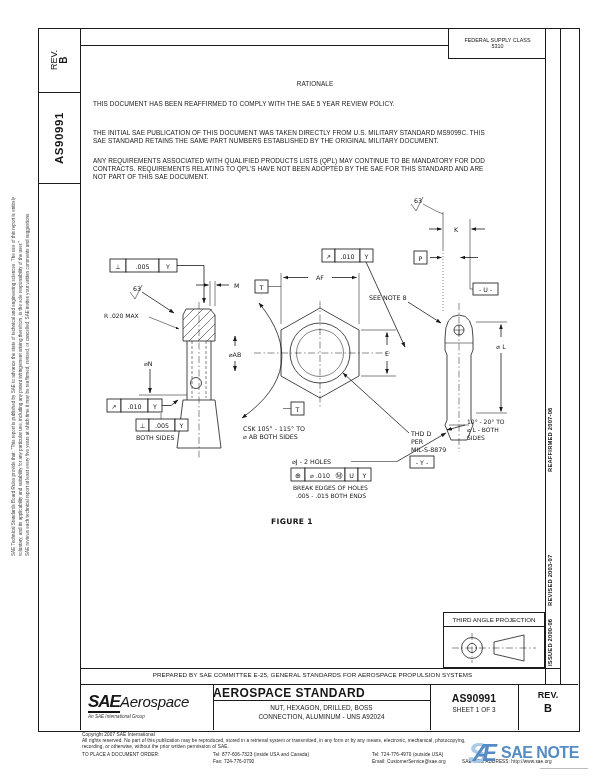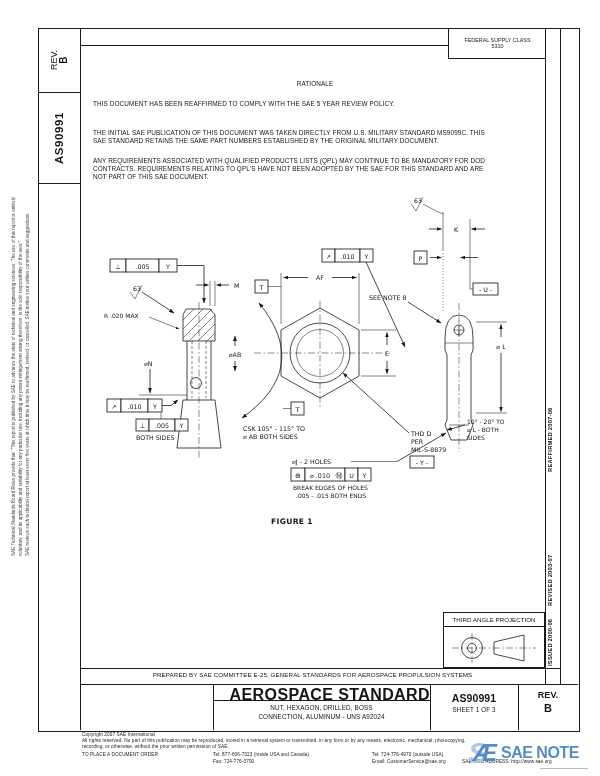--- a/index.html
+++ b/index.html
@@ -247,22 +247,28 @@
   </div>
 
   <div class="hl" style="left:80px;top:668px;width:480px;"></div>
   <div class="t" style="left:80px;top:671px;width:465px;text-align:center;font-size:6.2px;">PREPARED BY SAE COMMITTEE E-25, GENERAL STANDARDS FOR AEROSPACE PROPULSION SYSTEMS</div>
 
   <div class="hl" style="left:80px;top:684px;width:498px;"></div>
   <div class="vl" style="left:213px;top:684px;height:46px;"></div>
   <div class="vl" style="left:430px;top:684px;height:46px;"></div>
   <div class="vl" style="left:518px;top:684px;height:46px;"></div>
 
-
-  <div class="t" style="left:213px;top:686px;width:217px;text-align:right;font-size:16px;font-weight:bold;letter-spacing:.4px;">AEROSPACE STANDARD</div>
+  <div style="position:absolute;left:88px;top:692px;">
+    <div style="line-height:17px;">
+      <span style="font:italic 900 17px 'Liberation Sans',sans-serif;letter-spacing:-1px;border-bottom:2px solid #111;">SAE</span><span style="font:italic 400 15px 'Liberation Sans',sans-serif;letter-spacing:-.3px;">Aerospace</span>
+    </div>
+    <div style="font:italic 400 4.6px 'Liberation Sans',sans-serif;color:#333;margin-top:2px;">An SAE International Group</div>
+  </div>
+
+  <div class="t" style="left:213px;top:686px;width:217px;text-align:left;font-size:12px;font-weight:bold;letter-spacing:.4px;">AEROSPACE STANDARD</div>
   <div class="hl" style="left:213px;top:700px;width:217px;"></div>
   <div class="t" style="left:213px;top:704px;width:217px;text-align:center;">NUT, HEXAGON, DRILLED, BOSS</div>
   <div class="t" style="left:213px;top:713px;width:217px;text-align:center;">CONNECTION, ALUMINUM - UNS A92024</div>
 
   <div class="t" style="left:430px;top:692px;width:88px;text-align:center;font-size:10.5px;font-weight:bold;">AS90991</div>
   <div class="t" style="left:430px;top:706px;width:88px;text-align:center;font-size:6.3px;">SHEET 1 OF 3</div>
 
   <div class="t" style="left:518px;top:690px;width:60px;text-align:center;font-size:9px;font-weight:bold;">REV.</div>
   <div class="t" style="left:518px;top:702px;width:60px;text-align:center;font-size:11px;font-weight:bold;">B</div>
 

